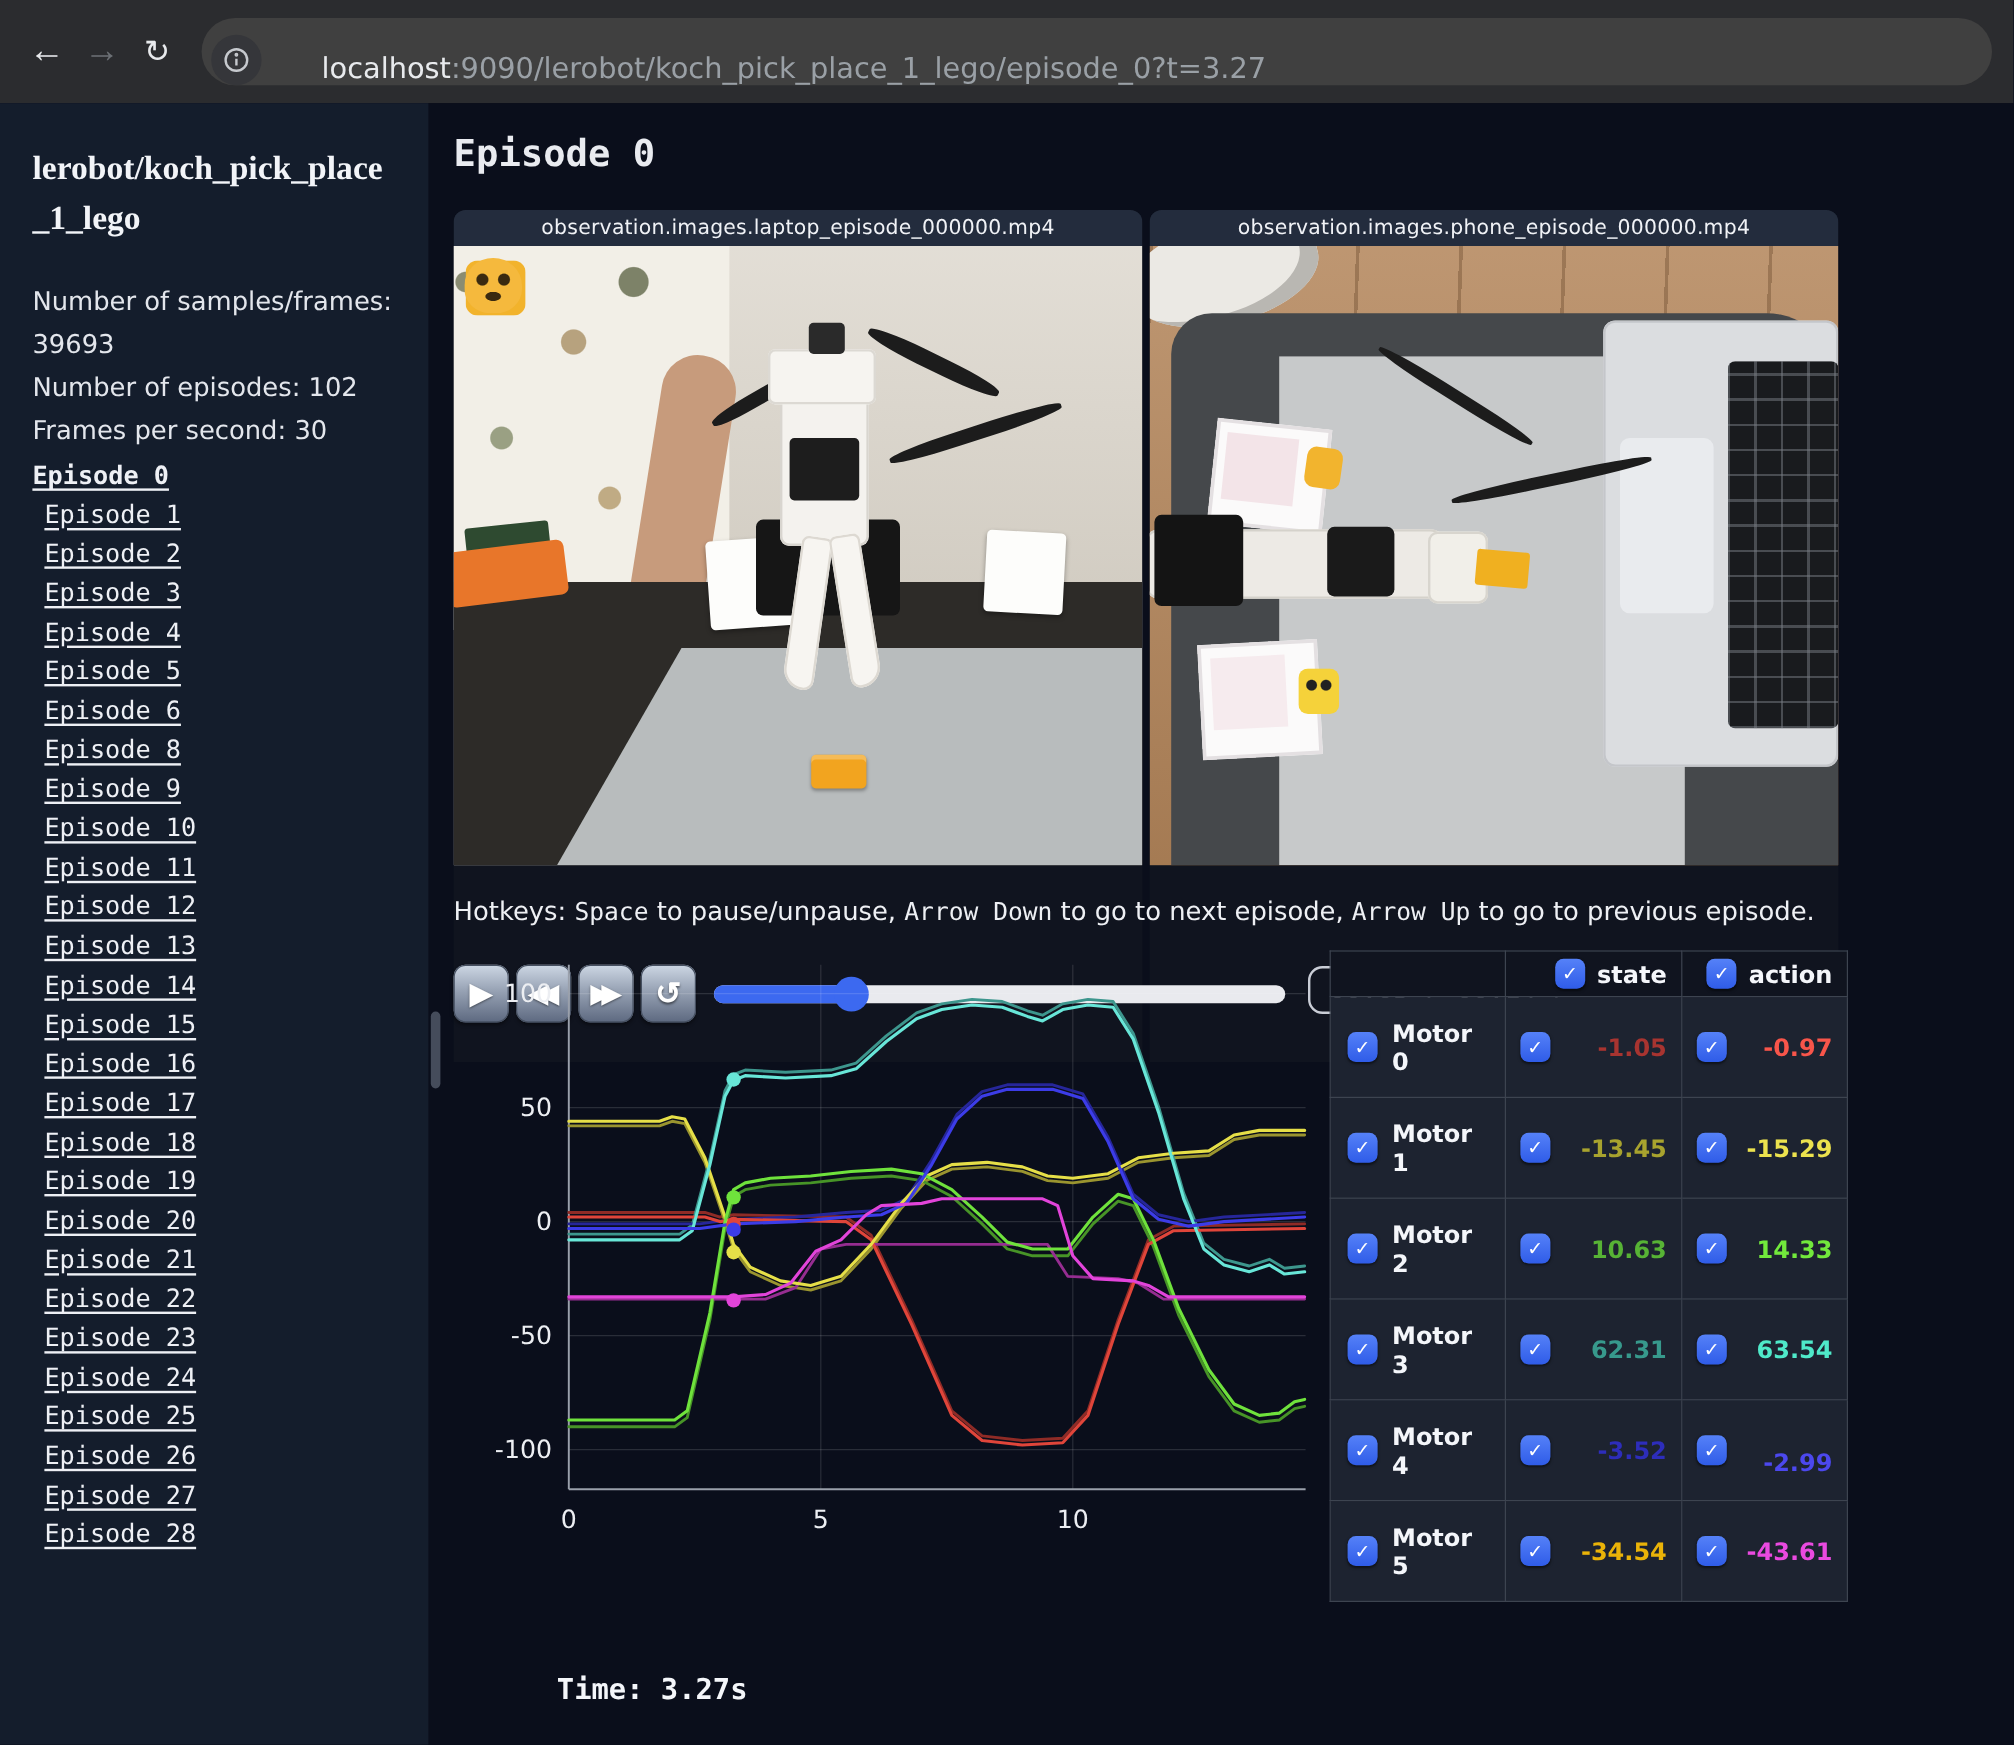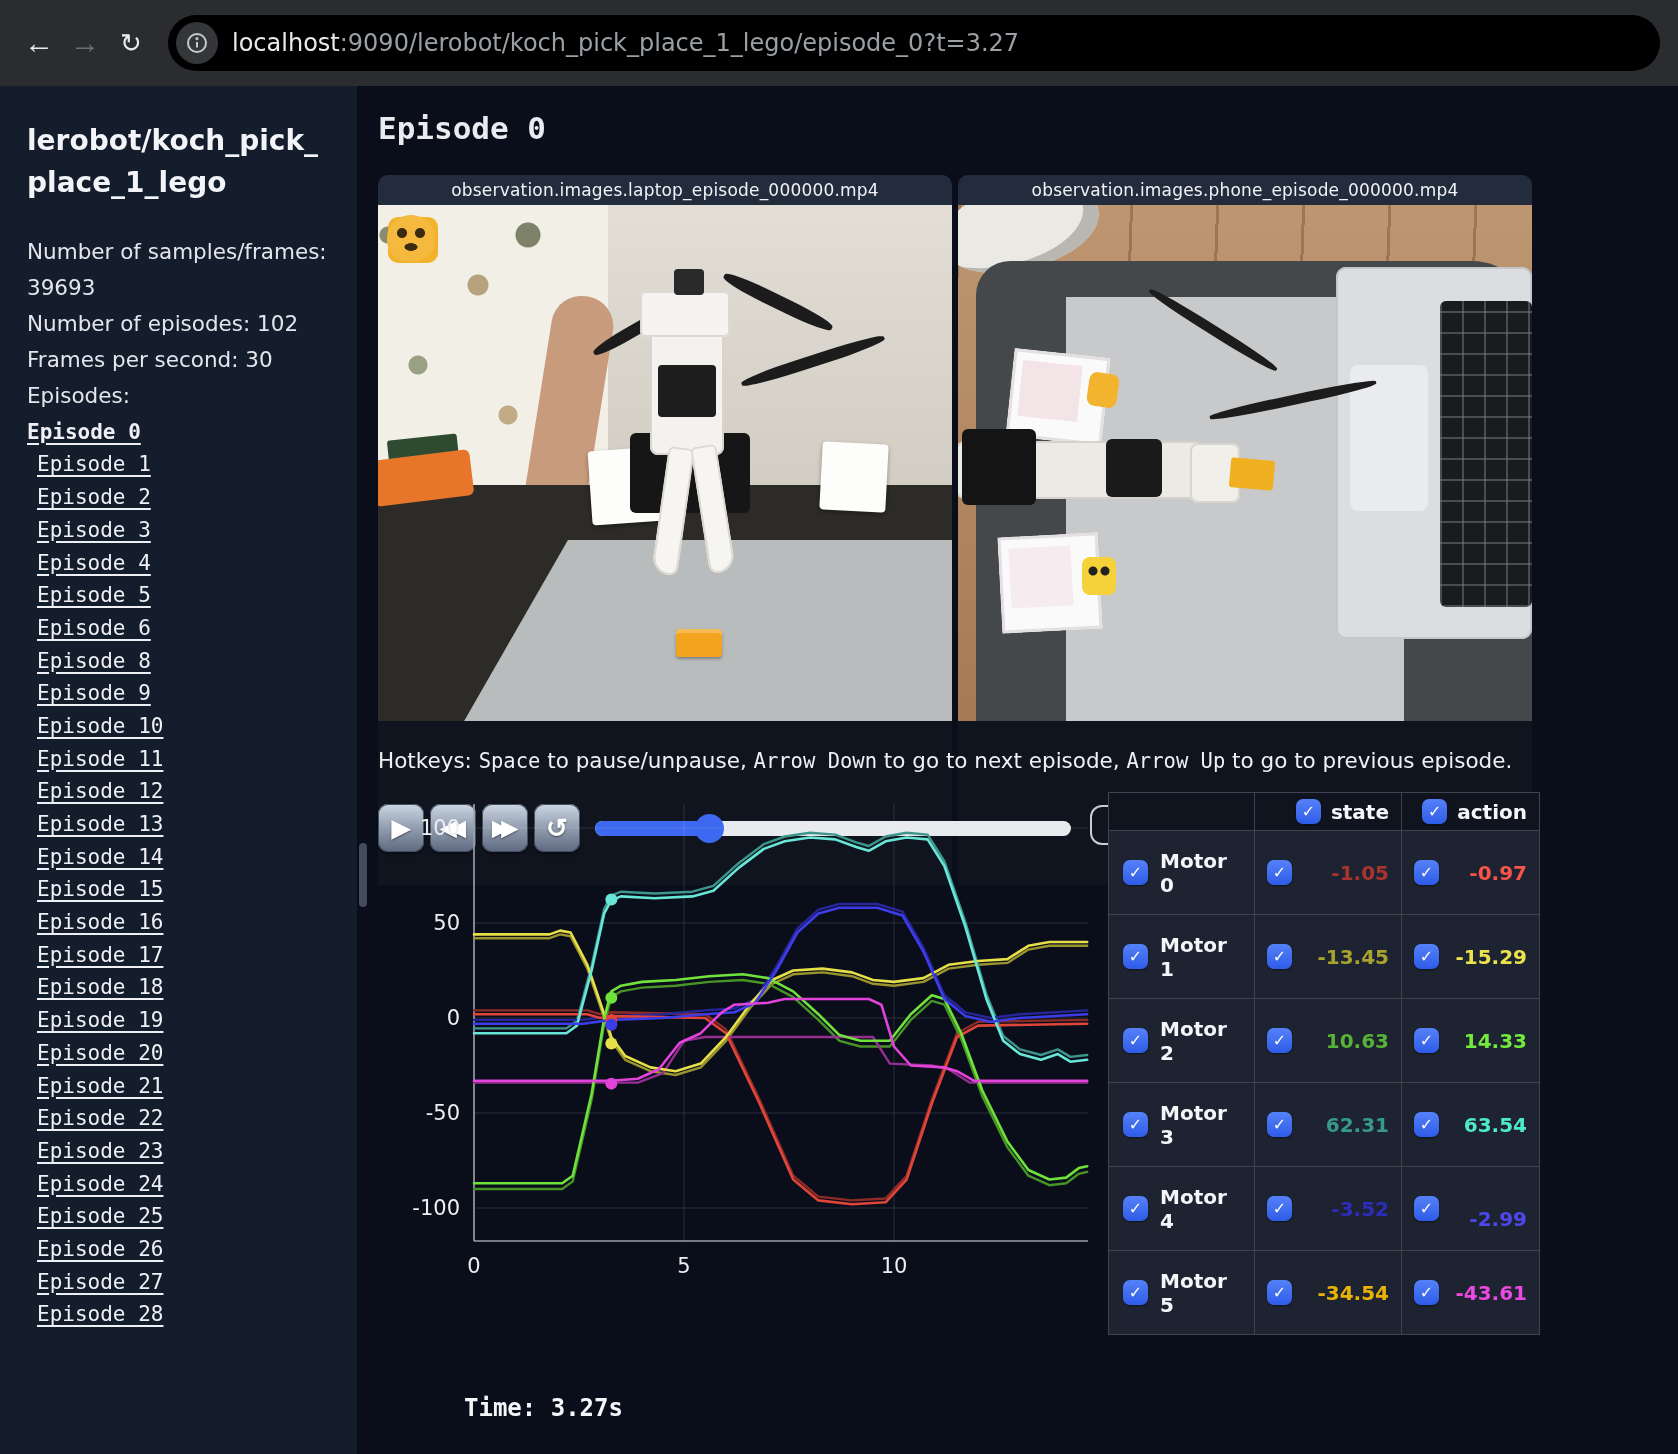--- a/index.html
+++ b/index.html
@@ -6,35 +6,35 @@
   html,body { width:1678px; height:1454px; overflow:hidden; }
   body { font-family:"DejaVu Sans","Liberation Sans",sans-serif; background:#0a0e1b; position:relative; color:#e9ebf0; }
   .mono { font-family:"DejaVu Sans Mono","Liberation Mono",monospace; }
 
   
   #toolbar { position:absolute; left:0; top:0; width:1678px; height:86px; background:#2b2c2f; display:flex; align-items:center; }
   .nav-btn { width:46px; height:46px; border:none; background:transparent; color:#e8eaed; font-size:30px; line-height:46px; text-align:center; border-radius:50%; cursor:pointer; }
   #btn-back { margin-left:16px; }
   #btn-forward { color:#6c7075; }
   #btn-reload { font-size:26px; }
-  #urlbar { flex:1; height:56px; margin:0 18px 0 14px; background:#000000; border-radius:28px; display:flex; align-items:center; }
+  #urlbar { flex:1; height:56px; margin:0 18px 0 14px; background:#404040; border-radius:28px; display:flex; align-items:flex-end;gap:36px; }
   #info-circle { width:42px; height:42px; margin-left:8px; border-radius:50%; background:#35363a; color:#c6c9ce; display:flex; align-items:center; justify-content:center; }
   #info-circle svg { width:24px; height:24px; }
   #url-text { margin-left:14px; font-size:24px; white-space:nowrap; }
   #url-host { color:#e8eaed; }
   #url-rest { color:#9aa0a6; }
 
   
   #content { position:absolute; left:0; top:86px; width:1678px; height:1368px; background:#0a0e1b; }
   #sidebar { position:absolute; left:0; top:0; width:357px; height:1368px; background:#141d2c; padding:34px 30px 0 27px; overflow:hidden; }
   #main { position:absolute; left:357px; top:0; width:1321px; height:1368px; }
   #main-scrollthumb { position:absolute; left:2px; top:757px; width:8px; height:64px; border-radius:5px; background:#454c5b; cursor:pointer; }
 
   
-  #ds-title { font-size:28px; font-weight:bold; line-height:1.5; word-break:break-all; color:#f2f4f8; }
+  #ds-title { font-size:28px; font-weight:bold; line-height:1.5; word-break:break-all; color:#f2f4f8;font-family:Liberation Serif, serif; }
   #ds-stats { margin-top:30px; font-size:21.5px; line-height:1.67; color:#e3e6ec; }
   #episodes-label { font-size:21.5px; line-height:1.67; color:#e3e6ec; }
   #episodes-list { margin-top:2px; }
   .ep-row { height:32.7px; display:flex; align-items:center; }
   .ep-link { font-family:"DejaVu Sans Mono","Liberation Mono",monospace; font-size:21px; color:#eef0f5; text-decoration:underline; text-underline-offset:4px; cursor:pointer; padding-left:10px; }
   .ep-link.active { font-weight:bold; padding-left:0; }
 
   
   #page-title { position:absolute; left:21px; top:24px; font-size:31px; font-weight:bold; font-family:"DejaVu Sans Mono","Liberation Mono",monospace; }
 
@@ -161,21 +161,20 @@
 </div>
 
 <div id="content">
 
   <div id="sidebar">
     <div id="ds-title">lerobot/koch_pick_place_1_lego</div>
     <div id="ds-stats">
       <div>Number of samples/frames: 39693</div>
       <div>Number of episodes: 102</div>
       <div>Frames per second: 30</div>
-      <div id="episodes-label">Episodes:</div>
     </div>
     <div id="episodes-list">
         <div class="ep-row">
           <a class="ep-link active">Episode 0</a>
         </div>
         <div class="ep-row">
           <a class="ep-link">Episode 1</a>
         </div>
         <div class="ep-row">
           <a class="ep-link">Episode 2</a>

